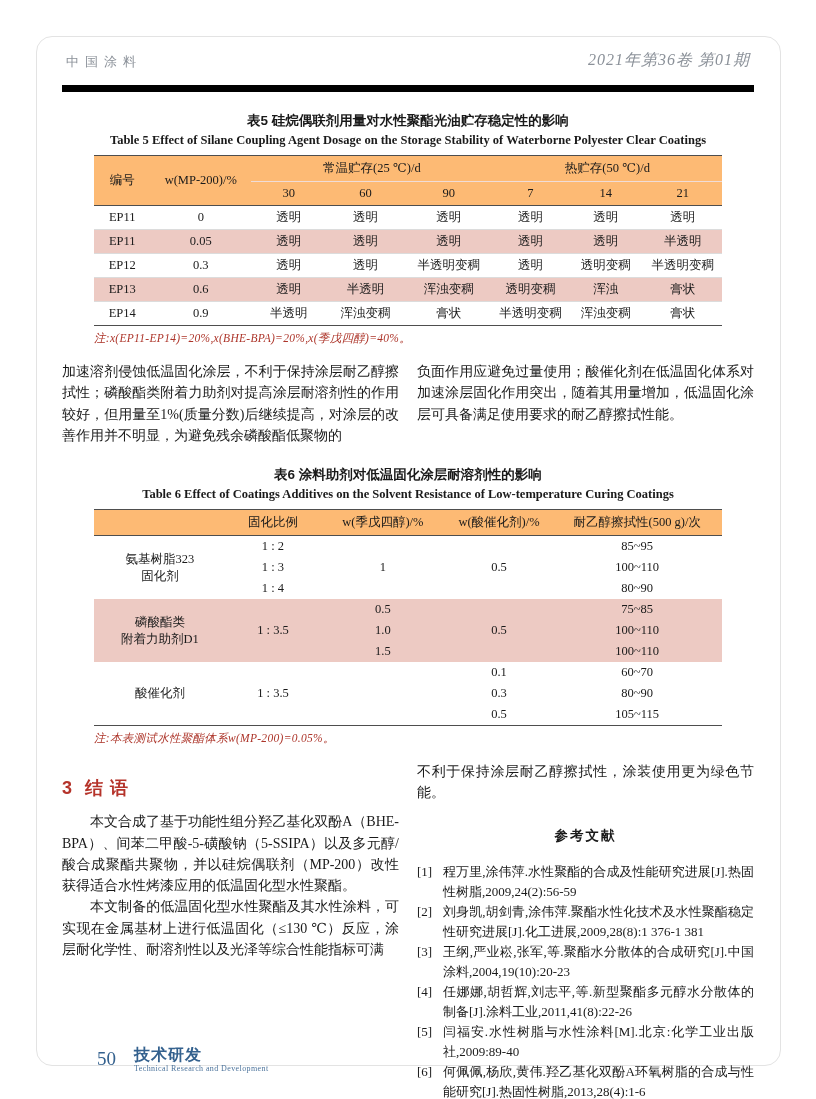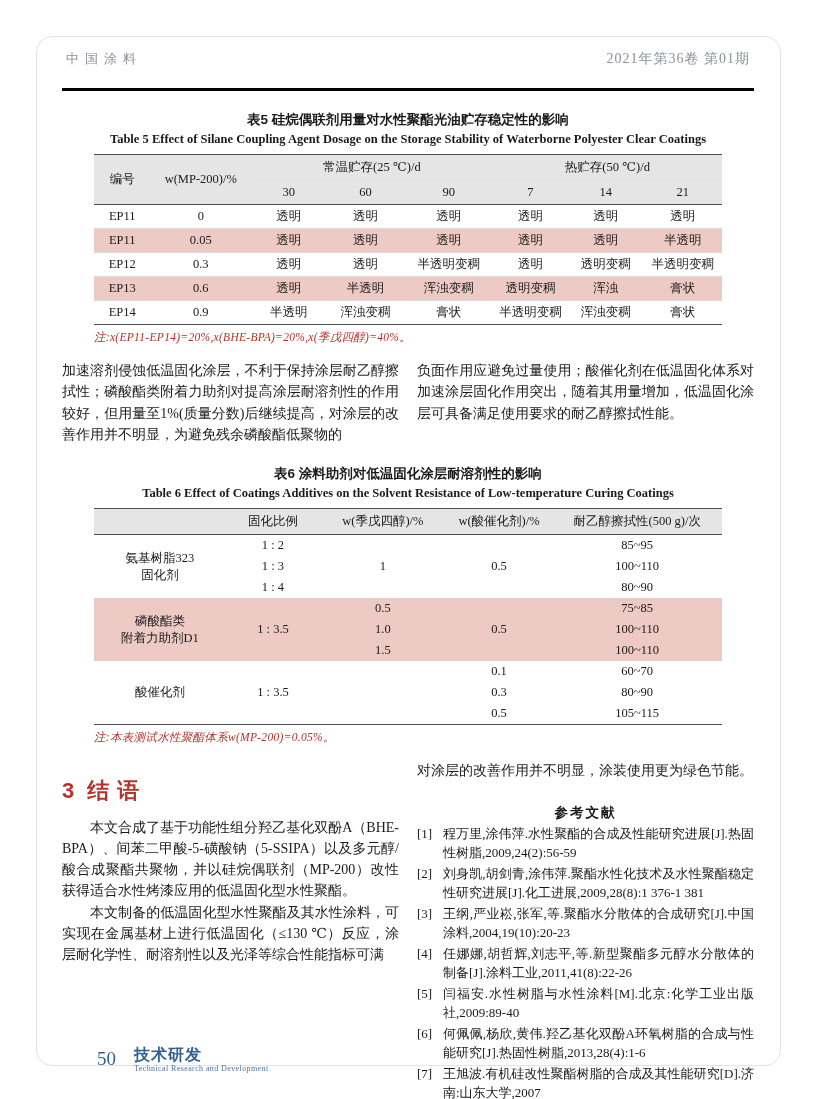--- a/index.html
+++ b/index.html
@@ -4,53 +4,53 @@
 <style>
   html,body{margin:0;padding:0;background:#fff;}
   .page{position:relative;width:816px;height:1099px;background:#fff;overflow:hidden;
         font-family:"Liberation Serif","DejaVu Serif",serif;color:#1a1a1a;}
   .frame{position:absolute;left:36px;top:36px;right:35px;bottom:33px;
          border:1px solid #e3e3e3;border-radius:16px;}
   .content{position:absolute;left:62px;top:50px;width:692px;}
 
   
   .journal-header{display:flex;justify-content:space-between;align-items:flex-end;
-      color:#8b9199;font-size:13px;padding:0 4px 20px 4px;border-bottom:3px solid #000000;}
+      color:#8b9199;font-size:13px;padding:0 4px 14px 4px;border-bottom:7px solid #000000;}
   .journal-name{letter-spacing:6px;}
-  .journal-issue{letter-spacing:1px;font-size:14px;}
+  .journal-issue{letter-spacing:1px;font-size:16px;font-style:italic;}
 
   
   .caption-zh{text-align:center;font-weight:bold;font-size:13.5px;margin:20px 0 3px;
       font-family:"Liberation Sans","DejaVu Sans",sans-serif;}
   .caption-en{text-align:center;font-weight:bold;font-size:12.5px;margin:0 0 7px;}
 
   
   table.data{border-collapse:collapse;width:628px;margin:0 auto;font-size:12.5px;
       border-top:1.5px solid #4e4e4e;border-bottom:1.5px solid #4e4e4e;table-layout:fixed;}
-  table.data thead th{background:#e5e5e5;font-weight:normal;padding:4px 1px;text-align:center;}
+  table.data thead th{background:#fdba74;font-weight:normal;padding:4px 1px;text-align:center;}
   table.data thead{border-bottom:1.2px solid #4e4e4e;}
   table.data thead th.grp{border-bottom:1px solid #f0dcd7;}
   table.data td{text-align:center;padding:3px 1px;vertical-align:middle;}
   table.data tr.stripe td{background:#edcac3;}
   table#table5 tbody td{border-bottom:0.5px solid #dcdcdc;}
   table#table5 tbody tr:last-child td{border-bottom:none;}
   td.lbl{white-space:pre-line;line-height:1.35;}
   .note{width:628px;margin:5px auto 0;color:#ad352a;font-size:11.5px;font-style:italic;
       letter-spacing:0.3px;}
 
   
   .twocol{display:flex;gap:18px;margin-top:15px;}
   .col{width:337px;font-size:14px;line-height:1.52;text-align:justify;}
   .col p{margin:0;text-indent:2em;}
 
   .sec-head{color:#b5332a;font-family:"Liberation Sans","DejaVu Sans",sans-serif;
-      font-weight:bold;font-size:22px;margin:14px 0 9px;letter-spacing:1px;}
+      font-weight:bold;font-size:18px;margin:14px 0 9px;letter-spacing:1px;}
   .sec-head .num{margin-right:12px;}
 
-  .refs-title{text-align:center;font-weight:bold;font-size:13.5px;margin:22px 0 0;
+  .refs-title{text-align:center;font-weight:bold;font-size:13.5px;margin:22px 0 16px;
       font-family:"Liberation Sans","DejaVu Sans",sans-serif;letter-spacing:2px;}
   .ref{display:flex;font-size:13px;line-height:1.5;margin-bottom:1px;}
   .ref-num{flex:none;width:26px;}
   .ref-text{flex:1;text-align:justify;}
 
   
   .page-footer{position:absolute;left:76px;bottom:26px;display:flex;align-items:center;color:#34618e;margin-left:21px;}
   .pnum{font-size:19px;margin-right:9px;align-self:center;}
   .fdivider{width:2px;background:#34618e;margin-right:7px;}
   .fsec-zh{font-family:"Liberation Sans","DejaVu Sans",sans-serif;font-weight:bold;
@@ -239,21 +239,21 @@
 
     <div class="twocol">
       <div class="col">
         <div class="sec-head">
           <span class="num">3</span><span>结 语</span>
         </div>
         <p>本文合成了基于功能性组分羟乙基化双酚A（BHE-BPA）、间苯二甲酸-5-磺酸钠（5-SSIPA）以及多元醇/酸合成聚酯共聚物，并以硅烷偶联剂（MP-200）改性获得适合水性烤漆应用的低温固化型水性聚酯。</p>
         <p>本文制备的低温固化型水性聚酯及其水性涂料，可实现在金属基材上进行低温固化（≤130 ℃）反应，涂层耐化学性、耐溶剂性以及光泽等综合性能指标可满</p>
       </div>
       <div class="col">
-        <div>对涂层的改善作用并不明显，涂装使用更为绿色节能。</div>
+        <div>不利于保持涂层耐乙醇擦拭性，涂装使用更为绿色节能。</div>
         <div class="refs-title">参考文献</div>
         <div id="refs">
             <div class="ref">
               <span class="ref-num">[1]</span>
               <span class="ref-text">程万里,涂伟萍.水性聚酯的合成及性能研究进展[J].热固性树脂,2009,24(2):56-59</span>
             </div>
             <div class="ref">
               <span class="ref-num">[2]</span>
               <span class="ref-text">刘身凯,胡剑青,涂伟萍.聚酯水性化技术及水性聚酯稳定性研究进展[J].化工进展,2009,28(8):1 376-1 381</span>
             </div>

